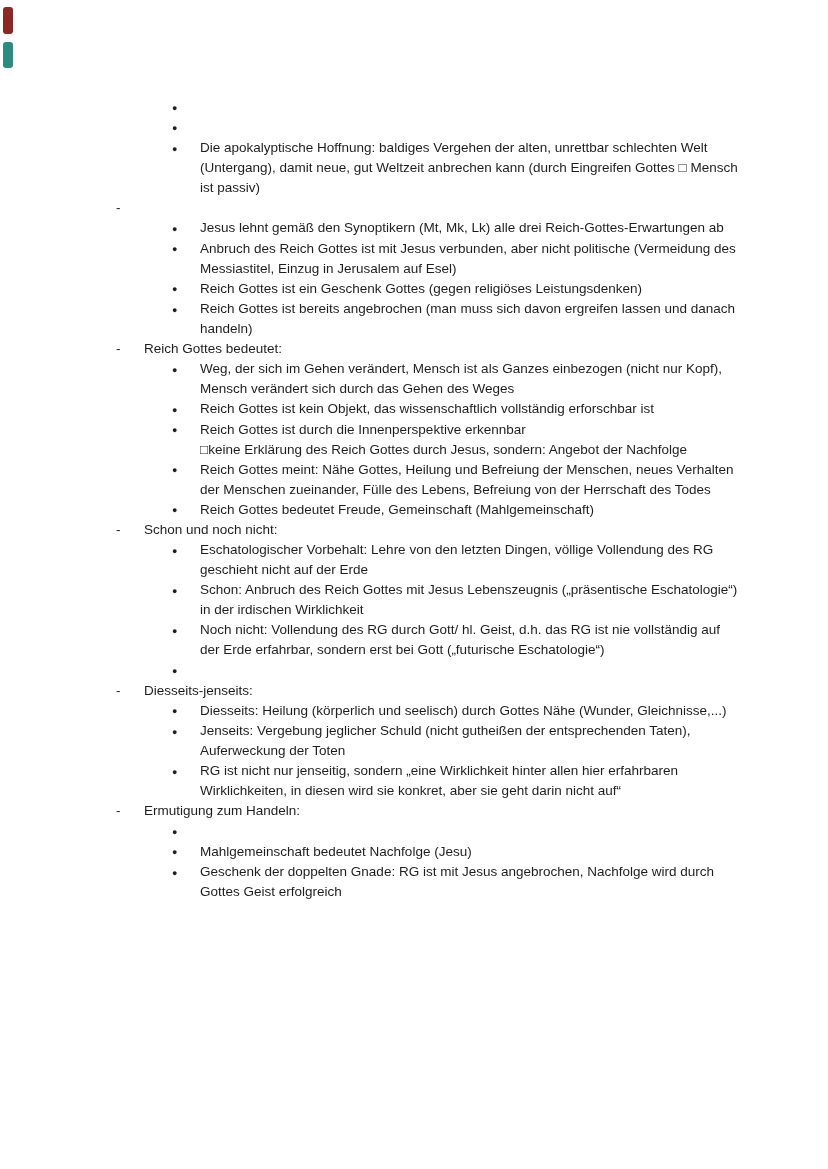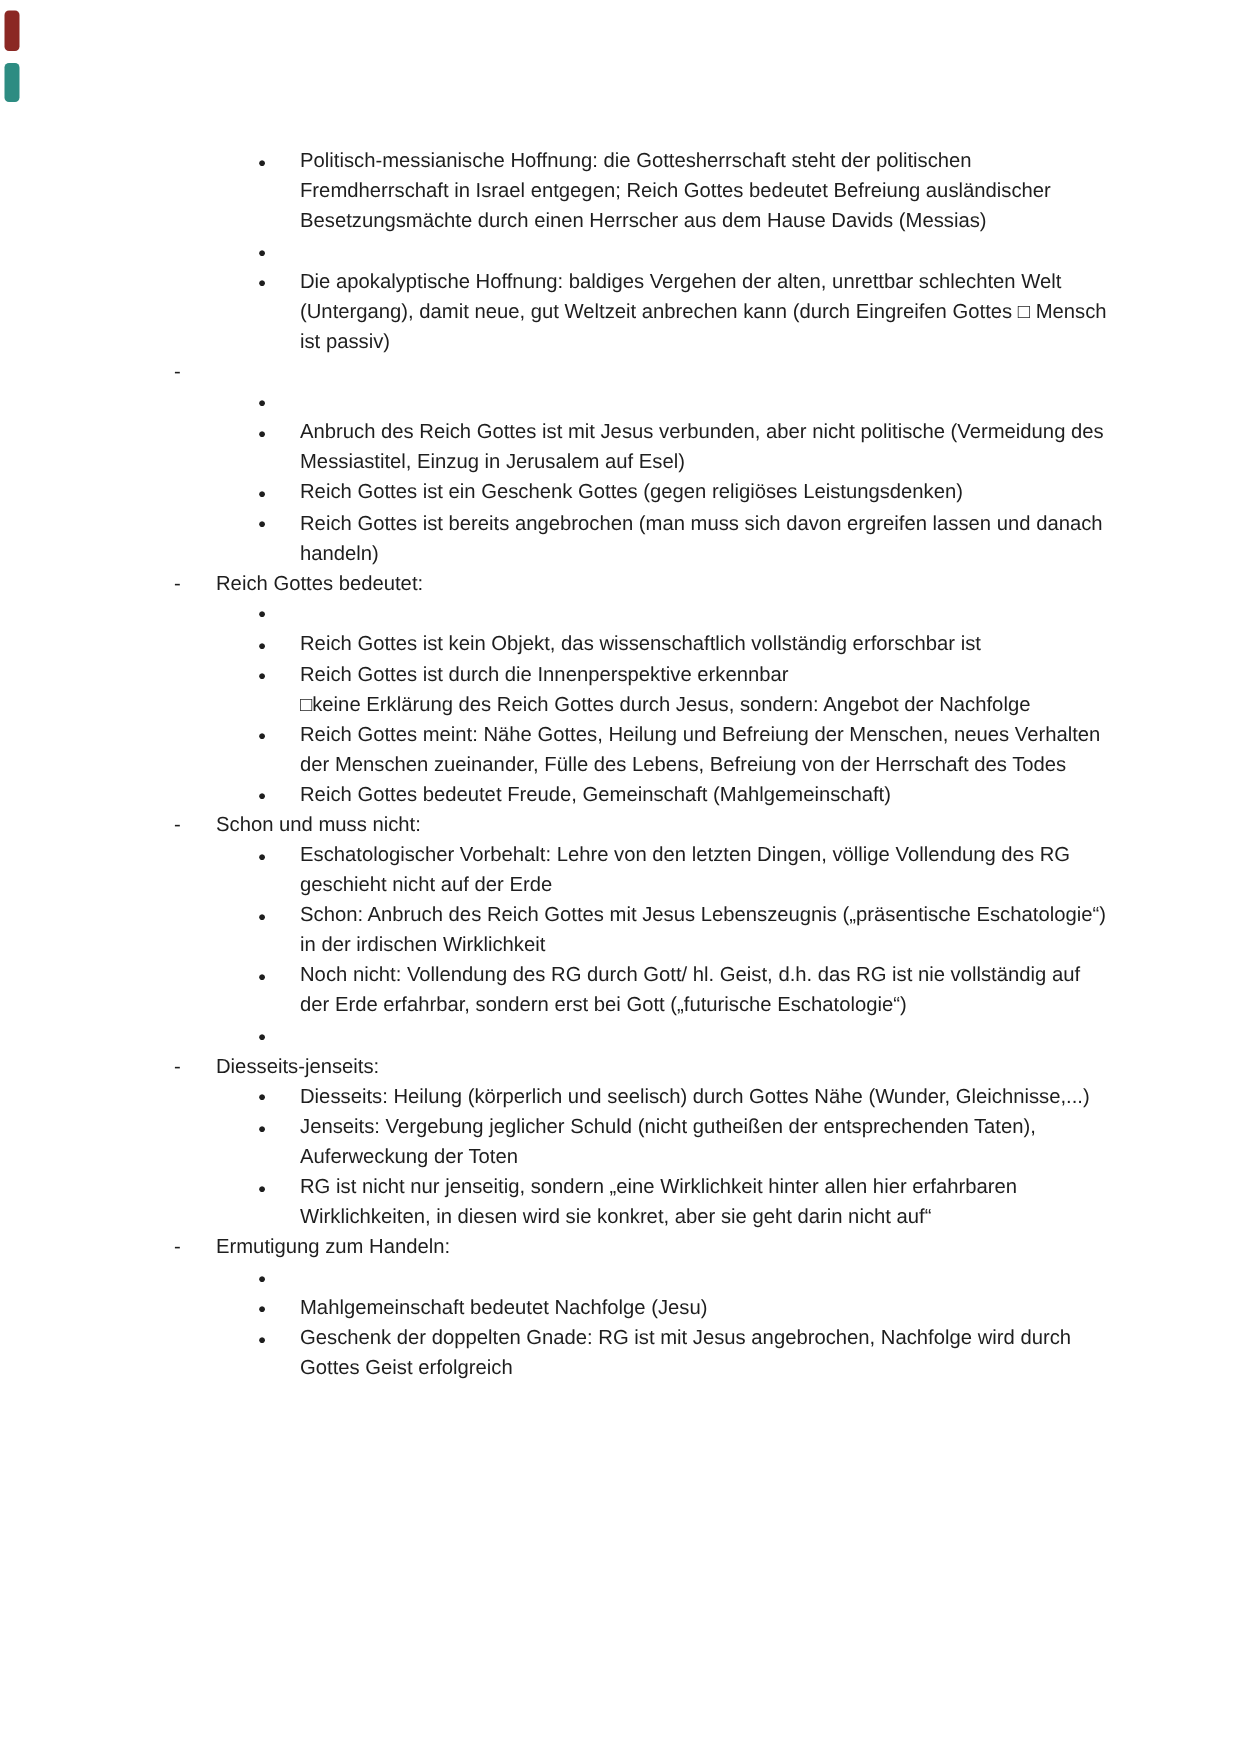--- a/index.html
+++ b/index.html
@@ -41,74 +41,75 @@
 </style>
 </head>
 <body>
 
 <div class="page">
   <div class="edge-tab t0" style="background-color: rgb(139, 40, 36);"></div>
   <div class="edge-tab t1" style="background-color: rgb(45, 140, 130);"></div>
   <div class="notes" style="color: rgb(30, 30, 30);">
       <div class="item bullet">
     <span class="marker">●</span>
-    <span class="text">Politisch-messianische Hoffnung: die Gottesherrschaft steht der politischen Fremdherrschaft in Israel entgegen; Reich Gottes bedeutet Befreiung ausländischer Besetzungsmächte durch einen Herrscher aus dem Hause Davids (Messias)</span>
   </div>
       <div class="item bullet">
     <span class="marker">●</span>
   </div>
       <div class="item bullet">
     <span class="marker">●</span>
     <span class="text">Die apokalyptische Hoffnung: baldiges Vergehen der alten, unrettbar schlechten Welt (Untergang), damit neue, gut Weltzeit anbrechen kann (durch Eingreifen Gottes □ Mensch ist passiv)</span>
   </div>
       <div class="item dash">
     <span class="marker">-</span>
   </div>
       <div class="item bullet">
     <span class="marker">●</span>
+    <span class="text">Jesus lehnt gemäß den Synoptikern (Mt, Mk, Lk) alle drei Reich-Gottes-Erwartungen ab</span>
   </div>
       <div class="item bullet">
     <span class="marker">●</span>
     <span class="text">Anbruch des Reich Gottes ist mit Jesus verbunden, aber nicht politische (Vermeidung des Messiastitel, Einzug in Jerusalem auf Esel)</span>
   </div>
       <div class="item bullet">
     <span class="marker">●</span>
     <span class="text">Reich Gottes ist ein Geschenk Gottes (gegen religiöses Leistungsdenken)</span>
   </div>
       <div class="item bullet">
     <span class="marker">●</span>
     <span class="text">Reich Gottes ist bereits angebrochen (man muss sich davon ergreifen lassen und danach handeln)</span>
   </div>
       <div class="item dash">
     <span class="marker">-</span>
     <span class="text">Reich Gottes bedeutet:</span>
   </div>
       <div class="item bullet">
     <span class="marker">●</span>
+    <span class="text">Weg, der sich im Gehen verändert, Mensch ist als Ganzes einbezogen (nicht nur Kopf), Mensch verändert sich durch das Gehen des Weges</span>
   </div>
       <div class="item bullet">
     <span class="marker">●</span>
     <span class="text">Reich Gottes ist kein Objekt, das wissenschaftlich vollständig erforschbar ist</span>
   </div>
       <div class="item bullet">
     <span class="marker">●</span>
     <span class="text">Reich Gottes ist durch die Innenperspektive erkennbar
 □keine Erklärung des Reich Gottes durch Jesus, sondern: Angebot der Nachfolge</span>
   </div>
       <div class="item bullet">
     <span class="marker">●</span>
     <span class="text">Reich Gottes meint: Nähe Gottes, Heilung und Befreiung der Menschen, neues Verhalten der Menschen zueinander, Fülle des Lebens, Befreiung von der Herrschaft des Todes</span>
   </div>
       <div class="item bullet">
     <span class="marker">●</span>
     <span class="text">Reich Gottes bedeutet Freude, Gemeinschaft (Mahlgemeinschaft)</span>
   </div>
       <div class="item dash">
     <span class="marker">-</span>
-    <span class="text">Schon und muss nicht:</span>
+    <span class="text">Schon und noch nicht:</span>
   </div>
       <div class="item bullet">
     <span class="marker">●</span>
     <span class="text">Eschatologischer Vorbehalt: Lehre von den letzten Dingen, völlige Vollendung des RG geschieht nicht auf der Erde</span>
   </div>
       <div class="item bullet">
     <span class="marker">●</span>
     <span class="text">Schon: Anbruch des Reich Gottes mit Jesus Lebenszeugnis („präsentische Eschatologie“) in der irdischen Wirklichkeit</span>
   </div>
       <div class="item bullet">

